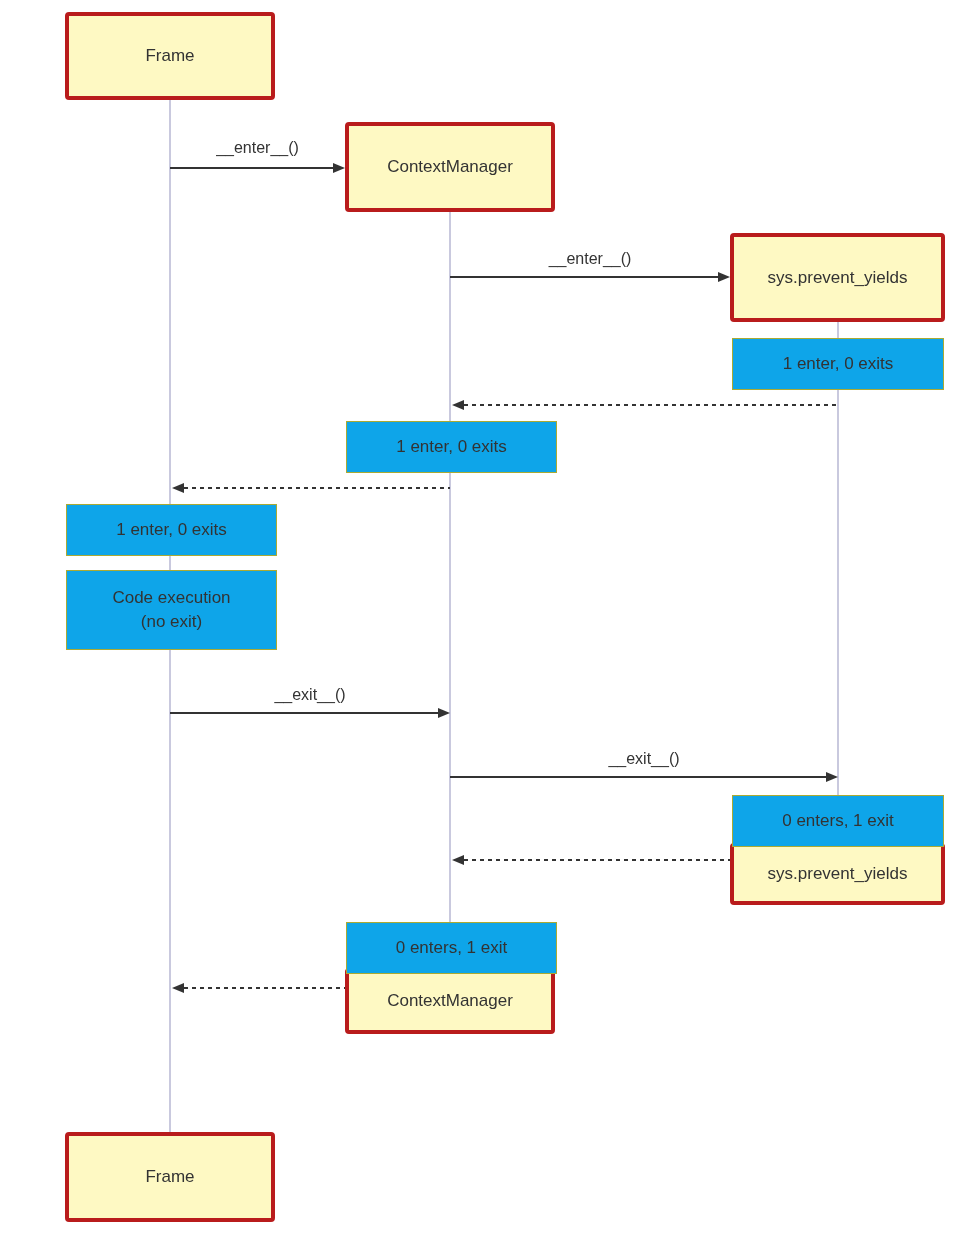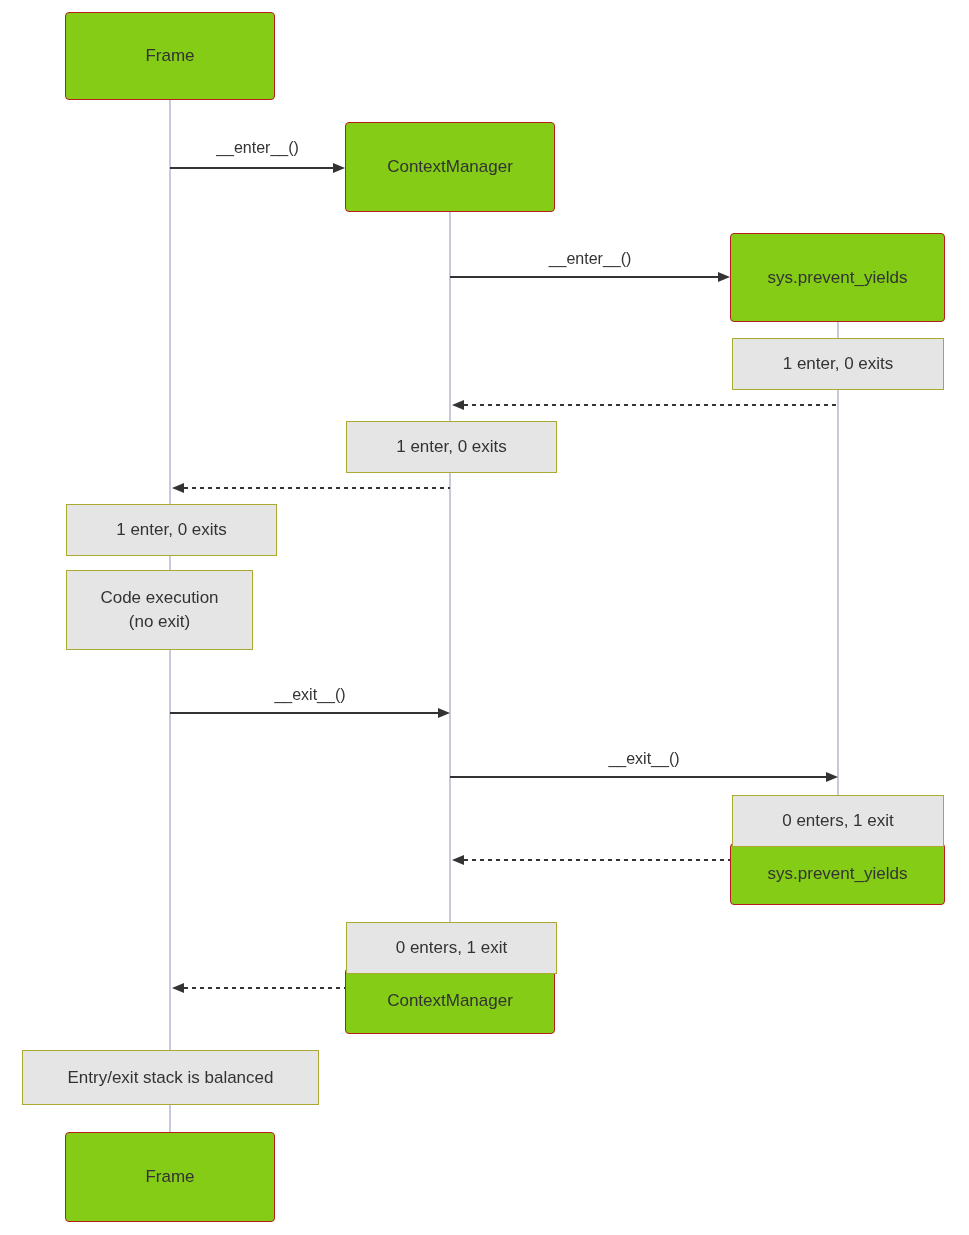--- a/index.html
+++ b/index.html
@@ -11,31 +11,31 @@
     color:#333333;
     overflow:hidden;
   }
   .lifeline{
     position:absolute;
     width:2px;
     background:#c9c9de;
   }
   .participant{
     position:absolute;
-    background:#84cc16;
-    border:1px solid #b91c1c;
+    background:#fef9c3;
+    border:4px solid #b91c1c;
     border-radius:4px;
     display:flex;align-items:center;justify-content:center;
     font-size:17px;
     color:#333333;
     box-sizing:border-box;
   }
   .note{
     position:absolute;
-    background:#e5e5e5;
+    background:#0ea5e9;
     border:1px solid #aaaa33;
     display:flex;flex-direction:column;align-items:center;justify-content:center;
     font-size:17px;
     color:#333333;
     text-align:center;
     line-height:24px;
     box-sizing:border-box;
   }
   .msg-label{
     position:absolute;
@@ -131,30 +131,27 @@
   </div>
 
   <div class="note" style="left:346px;top:421px;width:211px;height:52px;">
     <span>1 enter, 0 exits</span>
   </div>
 
   <div class="note" style="left:66px;top:504px;width:211px;height:52px;">
     <span>1 enter, 0 exits</span>
   </div>
 
-  <div class="note" style="left:66px;top:570px;width:187px;height:80px;">
+  <div class="note" style="left:66px;top:570px;width:211px;height:80px;">
     <span>Code execution</span>
     <span>(no exit)</span>
   </div>
 
   <div class="note" style="left:732px;top:795px;width:212px;height:52px;">
     <span>0 enters, 1 exit</span>
   </div>
 
   <div class="note" style="left:346px;top:922px;width:211px;height:52px;">
     <span>0 enters, 1 exit</span>
   </div>
 
-  <div class="note" style="left:22px;top:1050px;width:297px;height:55px;">
-    <span>Entry/exit stack is balanced</span>
-  </div>
 
 </div>
 
 </body></html>

